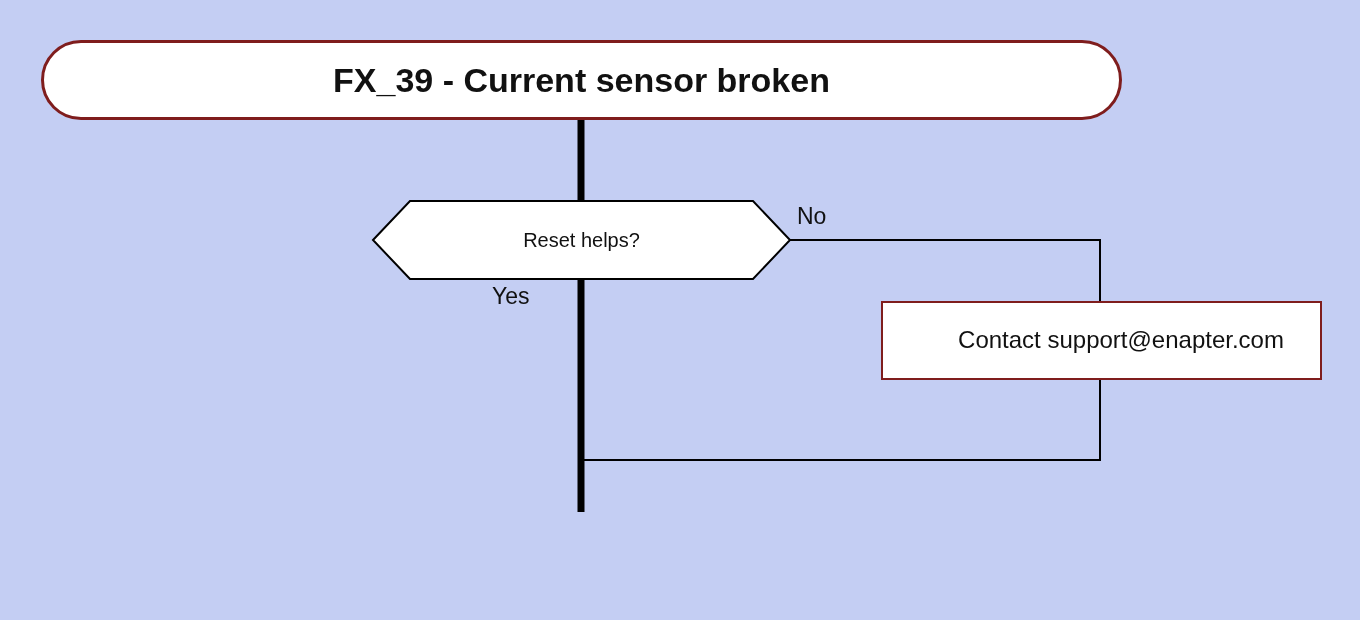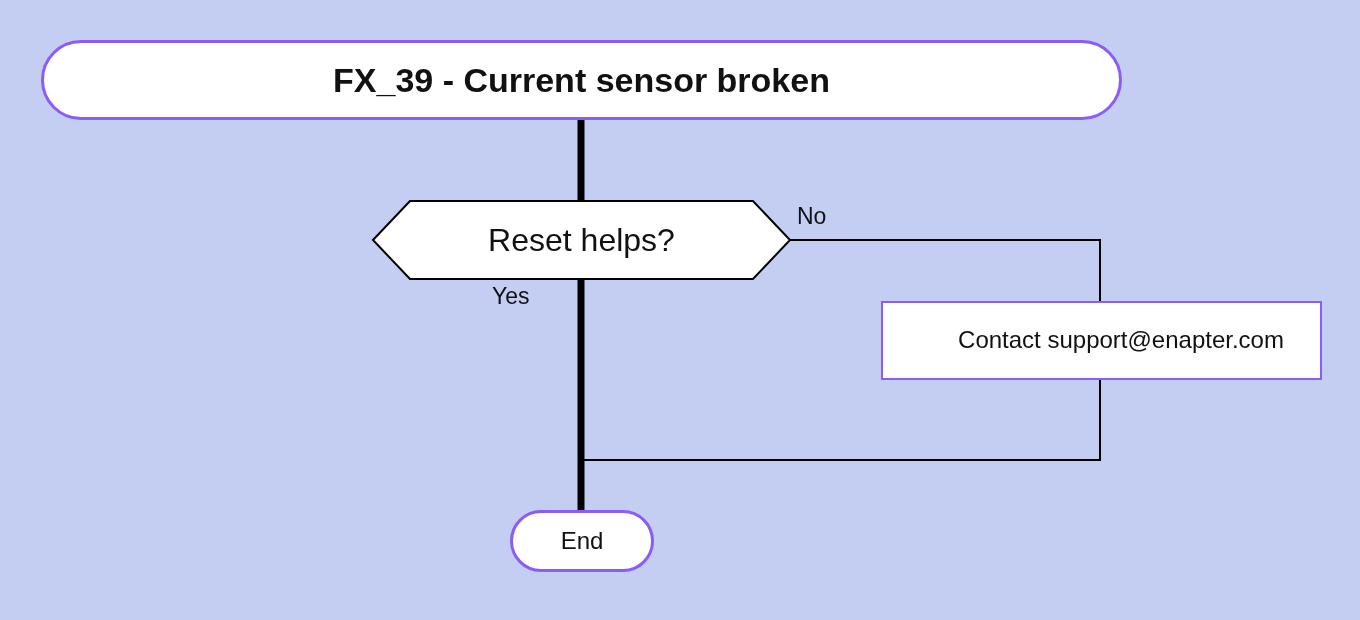--- a/index.html
+++ b/index.html
@@ -14,21 +14,21 @@
   }
   .edges-svg {
     position: absolute;
     left: 0; top: 0;
     width: 1360px; height: 620px;
   }
   .node {
     position: absolute;
     box-sizing: border-box;
     background: #ffffff;
-    border: 2px solid #8b5cf6;
+    border: 2px solid #7f1d1d;
     display: flex;
     align-items: center;
     justify-content: center;
     font-size: 24px;
     line-height: 1.2;
   }
   .title-node {
     left: 41px; top: 40px;
     width: 1081px; height: 80px;
     border-radius: 40px;
@@ -46,21 +46,21 @@
     border-radius: 31px;
     border-width: 3px;
   }
   .hex-label {
     position: absolute;
     left: 373px; top: 201px;
     width: 417px; height: 78px;
     display: flex;
     align-items: center;
     justify-content: center;
-    font-size: 32px;
+    font-size: 20px;
   }
   .edge-label {
     position: absolute;
     font-size: 23px;
   }
   .no-label  { left: 797px; top: 203px; }
   .yes-label { left: 492px; top: 283px; }
 </style>
 </head>
 <body>
@@ -85,17 +85,14 @@
   </div>
 
   <div class="edge-label no-label">No</div>
 
   <div class="edge-label yes-label">Yes</div>
 
   <div class="node contact-node">
     <span>Contact support@enapter.com</span>
   </div>
 
-  <div class="node end-node">
-    <span>End</span>
-  </div>
 
 </div>
 
 </body></html>

